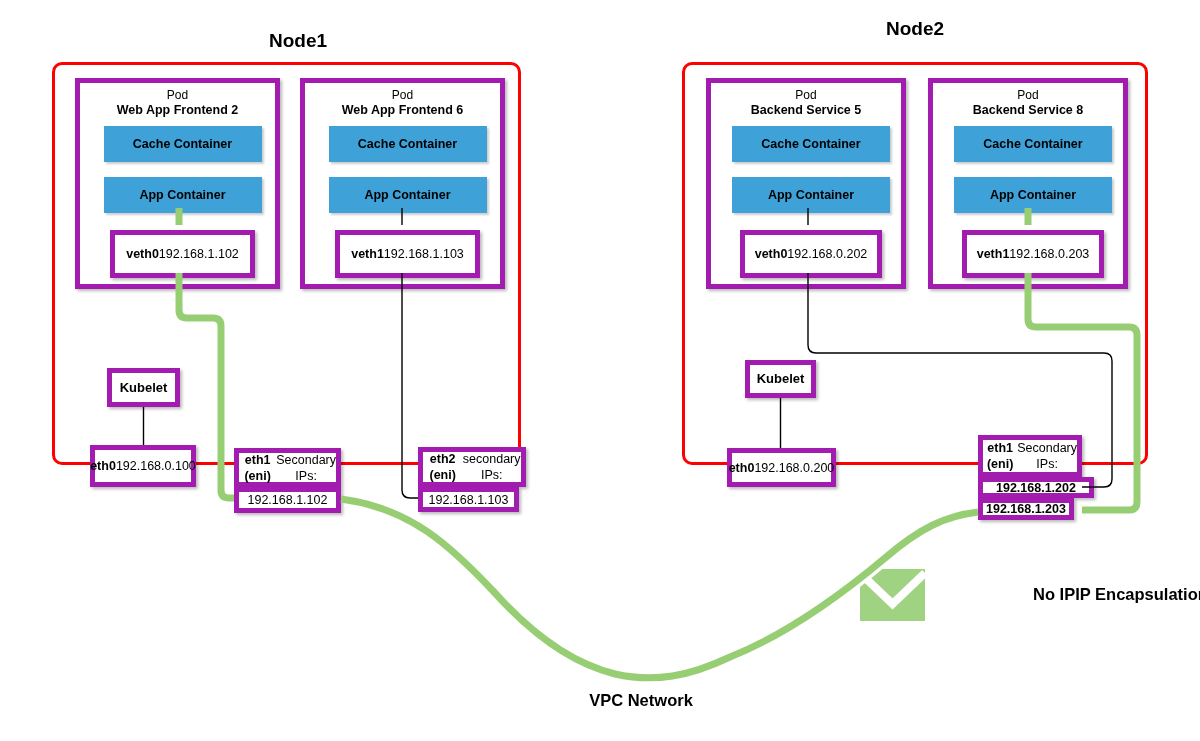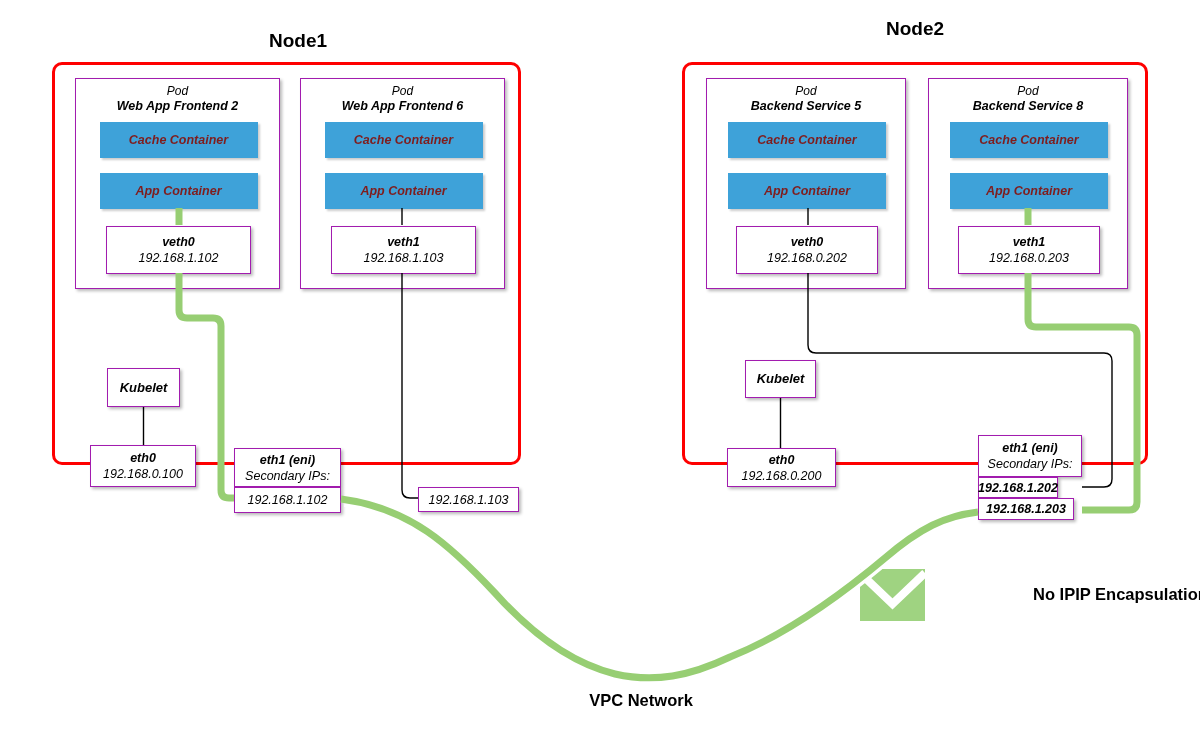--- a/index.html
+++ b/index.html
@@ -9,32 +9,32 @@
   }
   .node-title{
     position:absolute;transform:translateX(-50%);
     font-size:19px;font-weight:bold;white-space:nowrap;z-index:2;
   }
   .node-frame{
     position:absolute;border:3.5px solid #fe0000;border-radius:10px;
     box-sizing:border-box;background:transparent;z-index:1;
   }
   .box{
-    position:absolute;background:#ffffff;border:1px solid #a21caf;
-    box-shadow:2px 2px 3px rgba(0,0,0,0.28);box-sizing:border-box;z-index:2;font-style:italic;
+    position:absolute;background:#ffffff;border:5px solid #a21caf;
+    box-shadow:2px 2px 3px rgba(0,0,0,0.28);box-sizing:border-box;z-index:2;
   }
   .pod-kind{position:absolute;top:5px;left:0;right:0;text-align:center;font-size:12px;}
   .pod-name{position:absolute;top:20px;left:0;right:0;text-align:center;font-size:12.5px;font-weight:bold;}
   .bar{
-    position:absolute;height:36px;background:#3ea2d9;color:#7f1d1d;
+    position:absolute;height:36px;background:#3ea2d9;color:#000000;
     font-size:12.5px;font-weight:bold;display:flex;align-items:center;justify-content:center;
     box-shadow:1.5px 1.5px 2px rgba(0,0,0,0.2);
   }
   .center-col{
-    display:flex;flex-direction:column;align-items:center;justify-content:center;
+    display:flex;flex-direction:row;align-items:center;justify-content:center;
     text-align:center;font-size:12.5px;line-height:16px;
   }
   .bold{font-weight:bold;}
   .ip-row{display:flex;align-items:center;justify-content:center;font-size:12.5px;}
   .flow-label{position:absolute;transform:translate(-50%,-50%);font-size:16.5px;font-weight:bold;white-space:nowrap;z-index:5;}
   #wires{position:absolute;left:0;top:0;z-index:4;pointer-events:none;}
 </style>
 </head>
 <body>
 
@@ -70,20 +70,24 @@
     <div class="bold">eth0</div>
     <div>192.168.0.100</div>
   </div>
 
   <div class="box center-col" style="left:234px;top:448px;width:107px;height:39px">
     <div class="bold">eth1 (eni)</div>
     <div>Secondary IPs:</div>
   </div>
   <div class="box ip-row" style="left:234px;top:487px;width:107px;height:26px">192.168.1.102</div>
 
+  <div class="box center-col" style="left:418px;top:447px;width:108px;height:40px">
+    <div class="bold">eth2 (eni)</div>
+    <div>secondary IPs:</div>
+  </div>
   <div class="box ip-row" style="left:418px;top:487px;width:101px;height:25px">192.168.1.103</div>
 
   <div class="node-title" style="left:915px;top:18px">Node2</div>
   <div class="node-frame" style="left:682px;top:62px;width:466px;height:403px"></div>
 
   <div class="box" style="left:706px;top:78px;width:200px;height:211px">
     <div class="pod-kind">Pod</div>
     <div class="pod-name">Backend Service 5</div>
     <div class="bar" style="left:21px;top:43px;width:158px">Cache Container</div>
     <div class="bar" style="left:21px;top:94px;width:158px">App Container</div>
@@ -107,21 +111,21 @@
   <div class="box center-col bold" style="left:745px;top:360px;width:71px;height:38px;font-size:13px">Kubelet</div>
   <div class="box center-col" style="left:727px;top:448px;width:109px;height:39px">
     <div class="bold">eth0</div>
     <div>192.168.0.200</div>
   </div>
 
   <div class="box center-col" style="left:978px;top:435px;width:104px;height:42px">
     <div class="bold">eth1 (eni)</div>
     <div>Secondary IPs:</div>
   </div>
-  <div class="box ip-row bold" style="left:978px;top:477px;width:80px;height:21px">192.168.1.202</div>
+  <div class="box ip-row bold" style="left:978px;top:477px;width:116px;height:21px">192.168.1.202</div>
   <div class="box ip-row bold" style="left:978px;top:498px;width:96px;height:22px">192.168.1.203</div>
 
   <div class="flow-label" style="left:641px;top:700px">VPC Network</div>
   <div class="flow-label" style="left:1033px;top:594px;transform:translate(0,-50%)">No IPIP Encapsulation</div>
 
   <svg id="wires" width="1200" height="741" viewBox="0 0 1200 741">
     <defs>
       <clipPath id="envClip">
           <rect x="860" y="569" width="65" height="52"></rect>
         </clipPath>

